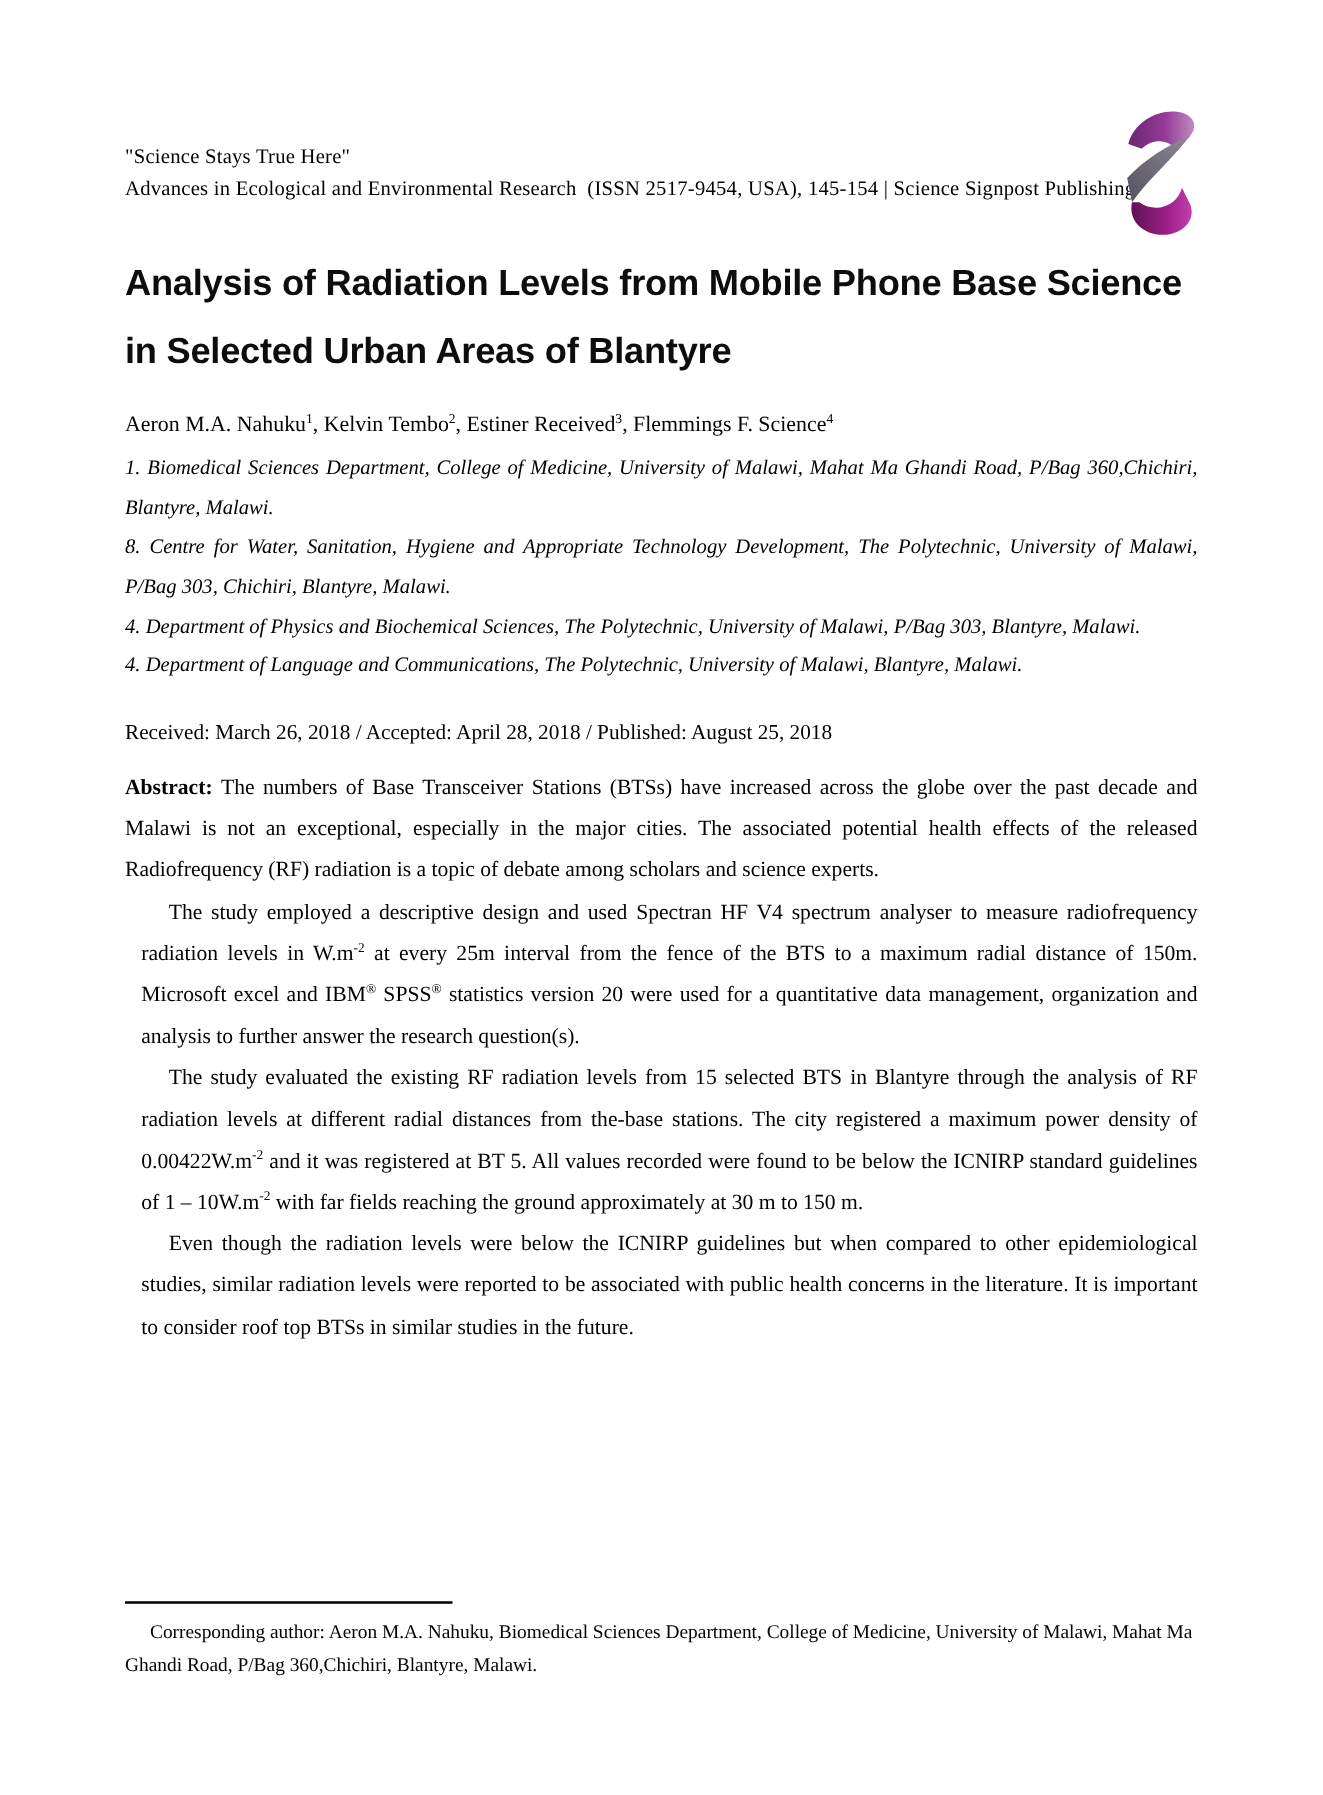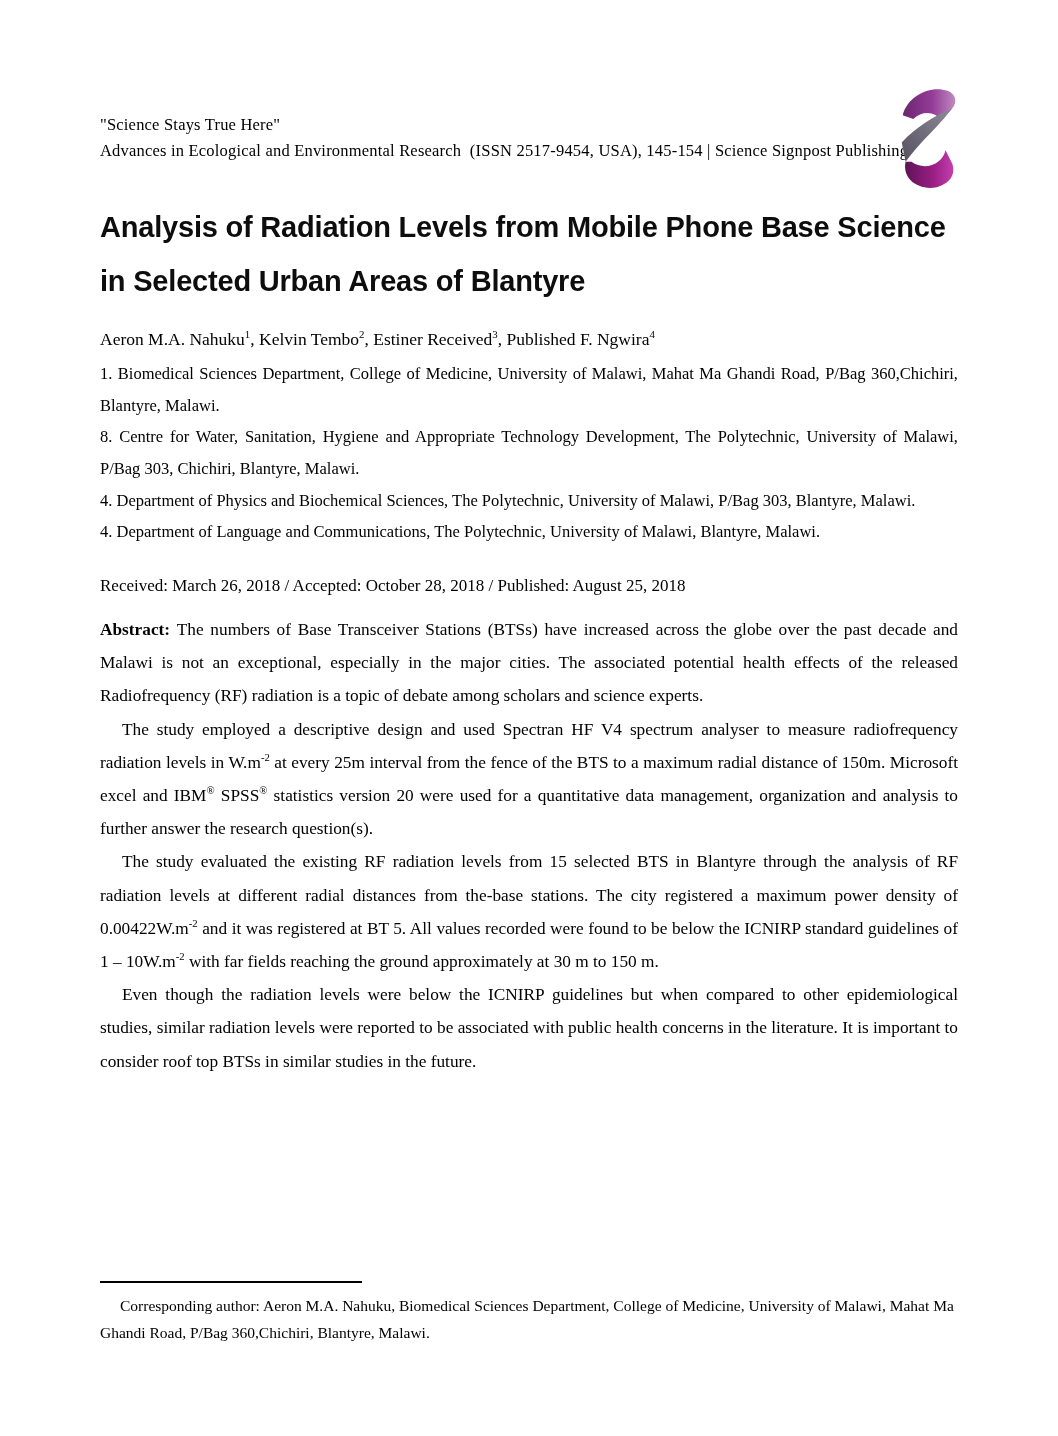--- a/index.html
+++ b/index.html
@@ -50,36 +50,37 @@
     color: #0d0d0d;
   }
 
   
   .authors { margin-top: 20px; font-size: 17.5px; }
   .authors sup { font-size: 62%; vertical-align: super; line-height: 0; }
 
   
   .affiliations { margin-top: 8px; }
   .affiliation {
+    font-style: italic;
     font-size: 16.5px;
     line-height: 1.92;
     text-align: justify;
   }
 
   
   .dates { margin-top: 28px; font-size: 17px; }
 
   
   .abstract { margin-top: 17px; }
   .para {
     font-size: 17.3px;
     line-height: 1.92;
     text-align: justify;
   }
-  .para.indent { text-indent: 22px; }
+  .para.indent { text-indent: 22px; margin-left: 13px; }
   .para sup { font-size: 62%; vertical-align: super; line-height: 0; }
 
   
   .keywords { margin-top: 21px; }
 
   
   .footnote {
     position: absolute;
     top: 1281px;
     left: 100px;
@@ -125,30 +126,30 @@
           </defs>
           <path fill="url(#gTop)" d="M 11 32 C 16 12, 40 1, 57 7 C 65 10, 68 18, 62 25 L 51 38 C 45 28, 31 27, 22 36 Z"></path>
           <path fill="url(#gMid)" d="M 62 25 C 43 33, 24 45, 10 60 L 14 80 C 26 63, 39 52, 51 38 Z"></path>
           <path fill="url(#gBot)" d="M 14 80 C 10 98, 28 110, 46 106 C 58 103, 66 94, 62 82 L 55 68 C 52 82, 34 90, 20 80 Z"></path>
         </svg>
       </div>
     </div>
 
     <h1 class="title">Analysis of Radiation Levels from Mobile Phone Base Science in Selected Urban Areas of Blantyre</h1>
 
-    <div class="authors"><span>Aeron M.A. Nahuku</span><sup>1</sup><span>, Kelvin Tembo</span><sup>2</sup><span>, Estiner Received</span><sup>3</sup><span>, Published F. Ngwira</span><sup>4</sup></div>
+    <div class="authors"><span>Aeron M.A. Nahuku</span><sup>1</sup><span>, Kelvin Tembo</span><sup>2</sup><span>, Estiner Received</span><sup>3</sup><span>, Flemmings F. Science</span><sup>4</sup></div>
 
     <div class="affiliations">
       <div class="affiliation">1. Biomedical Sciences Department, College of Medicine, University of Malawi, Mahat Ma Ghandi Road, P/Bag 360,Chichiri, Blantyre, Malawi.</div>
       <div class="affiliation">8. Centre for Water, Sanitation, Hygiene and Appropriate Technology Development, The Polytechnic, University of Malawi, P/Bag 303, Chichiri, Blantyre, Malawi.</div>
       <div class="affiliation">4. Department of Physics and Biochemical Sciences, The Polytechnic, University of Malawi, P/Bag 303, Blantyre, Malawi.</div>
       <div class="affiliation">4. Department of Language and Communications, The Polytechnic, University of Malawi, Blantyre, Malawi.</div>
     </div>
 
-    <div class="dates">Received: March 26, 2018 / Accepted: October 28, 2018 / Published: August 25, 2018</div>
+    <div class="dates">Received: March 26, 2018 / Accepted: April 28, 2018 / Published: August 25, 2018</div>
 
     <div class="abstract">
       <p class="para"><span style="font-weight: bold;">Abstract: </span><span>The numbers of Base Transceiver Stations (BTSs) have increased across the globe over the past decade and Malawi is not an exceptional, especially in the major cities. The associated potential health effects of the released Radiofrequency (RF) radiation is a topic of debate among scholars and science experts.</span></p>
       <p class="para indent"><span>The study employed a descriptive design and used Spectran HF V4 spectrum analyser to measure radiofrequency radiation levels in W.m</span><sup>-2</sup><span> at every 25m interval from the fence of the BTS to a maximum radial distance of 150m. Microsoft excel and IBM</span><sup>®</sup><span> SPSS</span><sup>®</sup><span> statistics version 20 were used for a quantitative data management, organization and analysis to further answer the research question(s).</span></p>
       <p class="para indent"><span>The study evaluated the existing RF radiation levels from 15 selected BTS in Blantyre through the analysis of RF radiation levels at different radial distances from the-base stations. The city registered a maximum power density of 0.00422W.m</span><sup>-2</sup><span> and it was registered at BT 5. All values recorded were found to be below the ICNIRP standard guidelines of 1 – 10W.m</span><sup>-2</sup><span> with far fields reaching the ground approximately at 30 m to 150 m.</span></p>
       <p class="para indent"><span>Even though the radiation levels were below the ICNIRP guidelines but when compared to other epidemiological studies, similar radiation levels were reported to be associated with public health concerns in the literature. It is important to consider roof top BTSs in similar studies in the future.</span></p>
     </div>
 
 
   </div>

